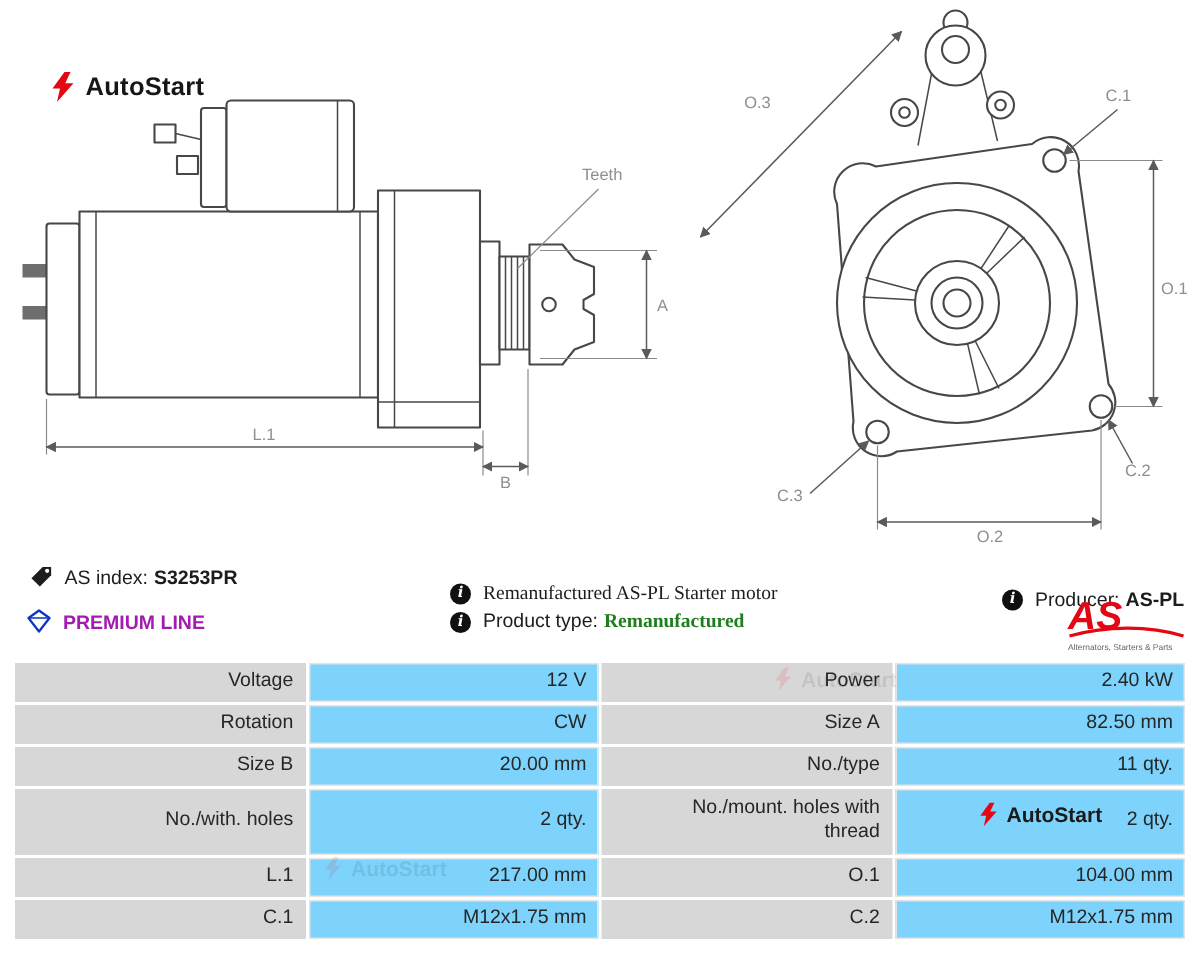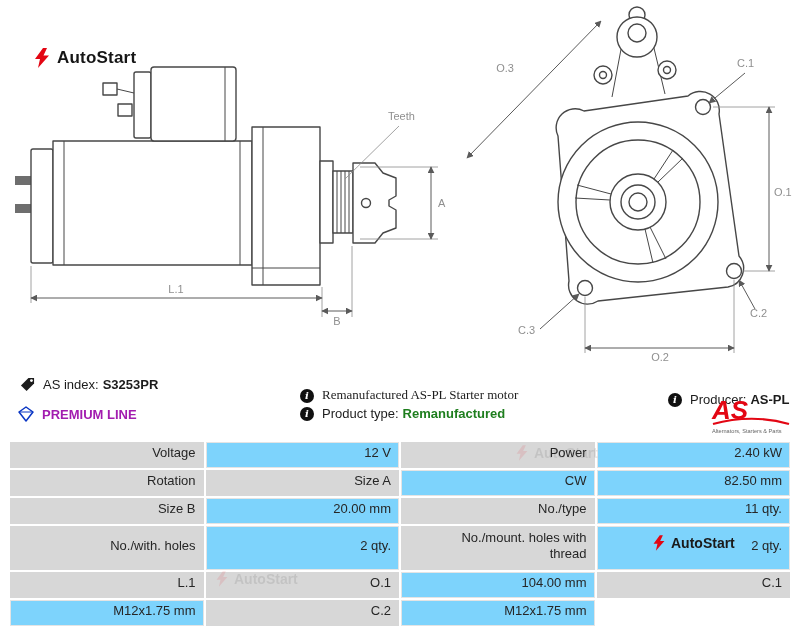--- a/index.html
+++ b/index.html
@@ -18,21 +18,21 @@
   .ext { stroke:#8a8a8a; stroke-width:.8; fill:none; }
   .dimlabel { fill:#8f8f8f; font-size:11px; font-family:"Liberation Sans",sans-serif; }
 
   
   .info-item { position:absolute; display:flex; align-items:flex-end; gap:8px; font-size:13px; color:#1c1c1c; white-space:nowrap; }
   .info-item b { margin-left:4px; }
   .inf-icon { width:14px; height:14px; border-radius:50%; background:#101010; display:inline-flex;
               align-items:center; justify-content:center; flex:0 0 auto; }
   .inf-icon::after { content:"i"; color:#fff; font:italic bold 10px/1 "DejaVu Serif", serif; }
   .premium-text { color:#a21caf; font-weight:bold; }
-  .green { color:#1e7e1e; }
+  .green { color:#1e7e1e;font-family:Liberation Serif, serif; }
 
   
   .spec-table { position:absolute; left:10px; top:442px; width:780px; display:grid;
                 grid-template-columns:repeat(4,1fr); grid-template-rows:26px 26px 26px 44px 26px 26px;
                 gap:2px; font-size:13px; color:#262626; }
   .cell { display:flex; align-items:center; justify-content:flex-end; text-align:right;
           padding:0 8px 4px 45px; line-height:1.25; }
   .cell.label { background:#d7d7d7; }
   .cell.value { background:#7dd3fc; box-shadow:inset 0 0 0 1px #e4e4e4; }
 
@@ -205,35 +205,36 @@
     </svg>
   </div>
 
   <div class="spec-table">
     <div class="cell label">Voltage</div>
     <div class="cell value">12 V</div>
     <div class="cell label">Power</div>
     <div class="cell value">2.40 kW</div>
 
     <div class="cell label">Rotation</div>
+    <div class="cell value">CW</div>
     <div class="cell label">Size A</div>
-    <div class="cell value">CW</div>
     <div class="cell value">82.50 mm</div>
 
     <div class="cell label">Size B</div>
     <div class="cell value">20.00 mm</div>
     <div class="cell label">No./type</div>
     <div class="cell value">11 qty.</div>
 
     <div class="cell label">No./with. holes</div>
     <div class="cell value">2 qty.</div>
     <div class="cell label">No./mount. holes with thread</div>
     <div class="cell value">2 qty.</div>
 
     <div class="cell label">L.1</div>
+    <div class="cell value">217.00 mm</div>
     <div class="cell label">O.1</div>
     <div class="cell value">104.00 mm</div>
 
     <div class="cell label">C.1</div>
     <div class="cell value">M12x1.75 mm</div>
     <div class="cell label">C.2</div>
     <div class="cell value">M12x1.75 mm</div>
   </div>
 
   <div class="wm" style="left:652px;top:534px;">

